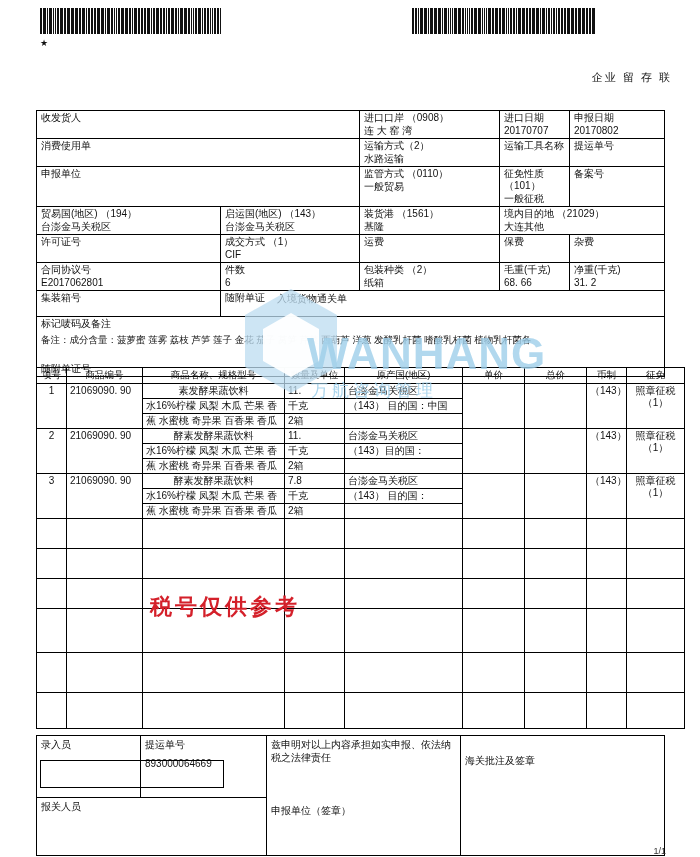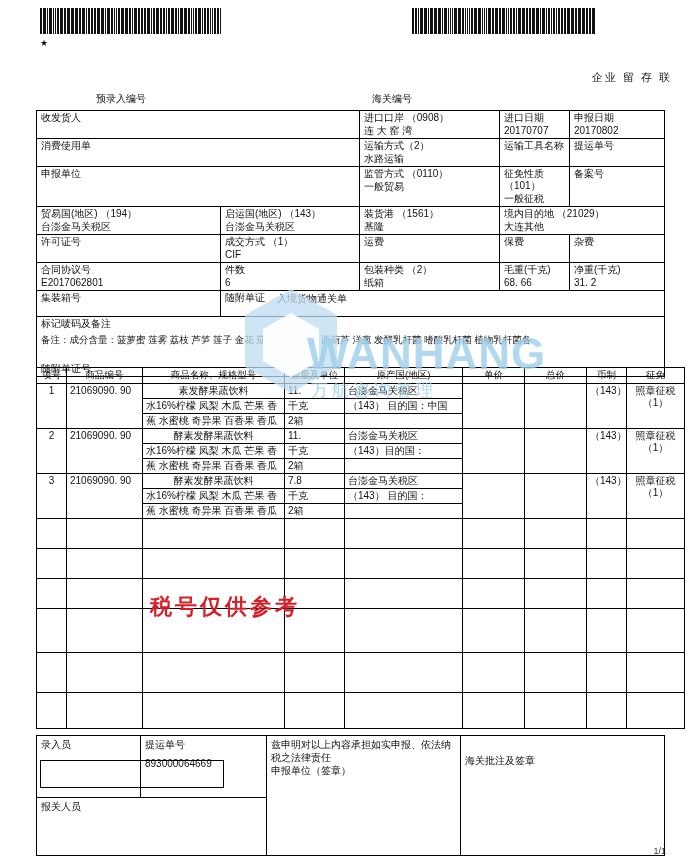--- a/index.html
+++ b/index.html
@@ -251,24 +251,20 @@
         <i style="width:3px"></i>
         <i style="width:2px"></i>
         <i style="width:2px"></i>
         <i style="width:3px"></i>
       </div>
   </div>
   <div class="bc-star">★</div>
 
   <div class="copy-label">企业 留 存 联</div>
 
-  <div class="tophdr">
-    <span class="a">预录入编号</span>
-    <span class="b">海关编号</span>
-  </div>
 
   <table class="main">
     <colgroup>
       <col style="width:184px">
         <col style="width:139px">
         <col style="width:35px">
       <col style="width:105px">
         <col style="width:70px">
         <col style="width:95px">
     </colgroup>
@@ -609,21 +605,21 @@
         <tr>
       <td style="height:62px;">
         <span class="lbl">录入员</span>
       </td>
       <td>
         <span class="lbl">提运单号</span>
         <div style="margin-top:6px;">893000064669</div>
       </td>
       <td rowspan="2">
         <div style="line-height:13px;">兹申明对以上内容承担如实申报、依法纳税之法律责任</div>
-        <div style="">申报单位（签章）</div>
+        <div style="margin-top:40px;">申报单位（签章）</div>
       </td>
       <td rowspan="2">
         <div style="margin-top:16px;">海关批注及签章</div>
       </td>
     </tr>
     <tr>
       <td colspan="2" style="height:58px;">
         <span class="lbl">报关人员</span>
       </td>
     </tr>

